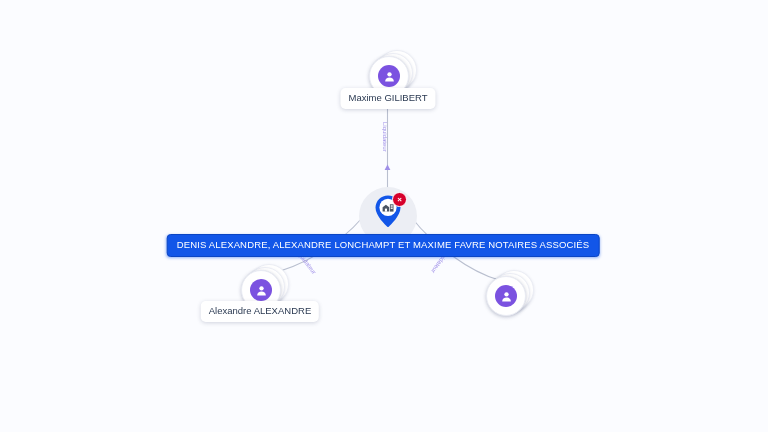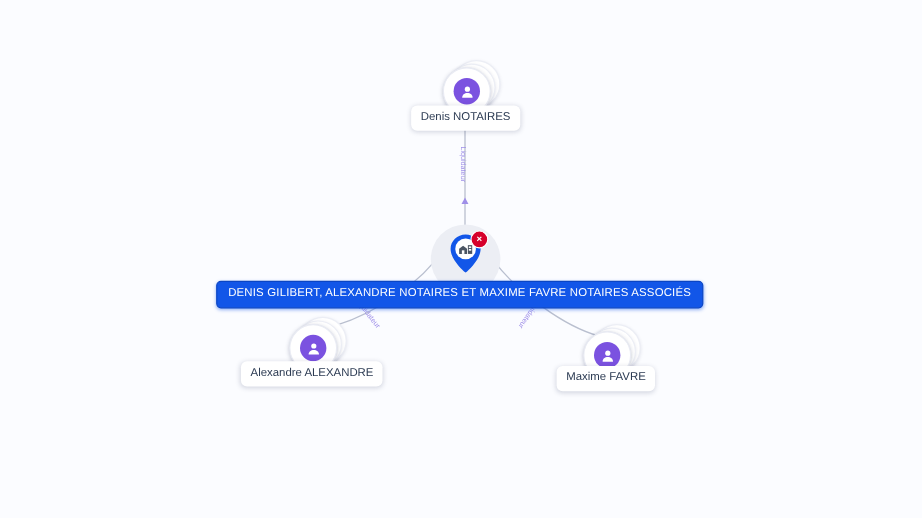--- a/index.html
+++ b/index.html
@@ -183,21 +183,21 @@
     <div class="stack-card c1"></div>
     <div class="avatar-wrap">
       <div class="avatar-circle">
         <svg width="13" height="13" viewBox="0 0 24 24" fill="#ffffff">
           <circle cx="12" cy="8" r="4"></circle>
           <path d="M4 21c0-4.4 3.6-7 8-7s8 2.6 8 7z"></path>
         </svg>
       </div>
     </div>
   </div>
-  <div class="node-label" style="left:388px; top:88px;">Denis NOTAIRES</div>
+  <div class="node-label" style="left:388px; top:88px;">Maxime GILIBERT</div>
 
   <div class="person-node" style="left:241px; top:264px;">
     <div class="stack-card c3"></div>
     <div class="stack-card c2"></div>
     <div class="stack-card c1"></div>
     <div class="avatar-wrap">
       <div class="avatar-circle">
         <svg width="13" height="13" viewBox="0 0 24 24" fill="#ffffff">
           <circle cx="12" cy="8" r="4"></circle>
           <path d="M4 21c0-4.4 3.6-7 8-7s8 2.6 8 7z"></path>
@@ -213,35 +213,34 @@
     <div class="stack-card c1"></div>
     <div class="avatar-wrap">
       <div class="avatar-circle">
         <svg width="13" height="13" viewBox="0 0 24 24" fill="#ffffff">
           <circle cx="12" cy="8" r="4"></circle>
           <path d="M4 21c0-4.4 3.6-7 8-7s8 2.6 8 7z"></path>
         </svg>
       </div>
     </div>
   </div>
-  <div class="node-label" style="left:505px; top:305px;">Maxime FAVRE</div>
 
   <div class="company-node" style="left:359px; top:187px;">
     <div class="company-halo"></div>
     <div class="pin">
       <svg width="36" height="36" viewBox="0 0 36 36" xmlns="http://www.w3.org/2000/svg">
         <path d="M18 2.5c-7 0-12.5 5.4-12.5 12.1 0 8.4 10.1 17.6 11.8 19.1a1 1 0 0 0 1.4 0c1.7-1.5 11.8-10.7 11.8-19.1C30.5 7.9 25 2.5 18 2.5z" fill="#1256e8"></path>
         <circle cx="18" cy="14.4" r="8.6" fill="#ffffff"></circle>
         <g fill="#4b5563">
           <path d="M12.6 18.6v-4.3l3.3-2.6 3.3 2.6v4.3z"></path>
           <rect x="19.9" y="11.3" width="3.6" height="7.3"></rect>
           <rect x="20.7" y="12.3" width="2" height="1.4" fill="#ffffff"></rect>
           <rect x="20.7" y="14.5" width="2" height="1.4" fill="#ffffff"></rect>
           <rect x="14.9" y="15.6" width="2.1" height="3" fill="#ffffff"></rect>
         </g>
       </svg>
       <div class="pin-badge">×</div>
     </div>
   </div>
 
-  <div class="company-label" style="left:383px; top:234px;">DENIS GILIBERT, ALEXANDRE NOTAIRES ET MAXIME FAVRE NOTAIRES ASSOCIÉS</div>
+  <div class="company-label" style="left:383px; top:234px;">DENIS ALEXANDRE, ALEXANDRE LONCHAMPT ET MAXIME FAVRE NOTAIRES ASSOCIÉS</div>
 
 </div>
 
 </body></html>

